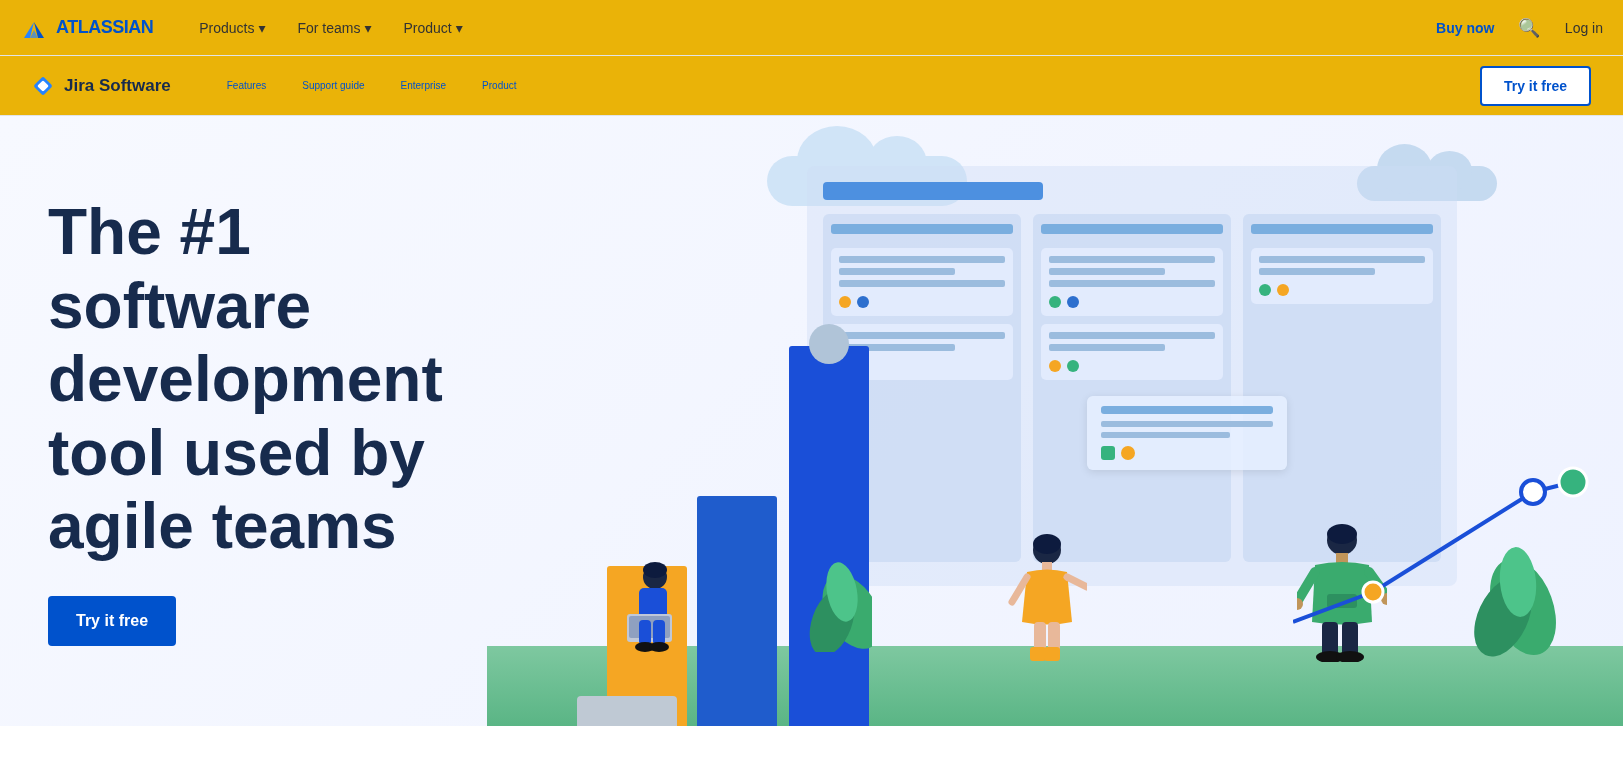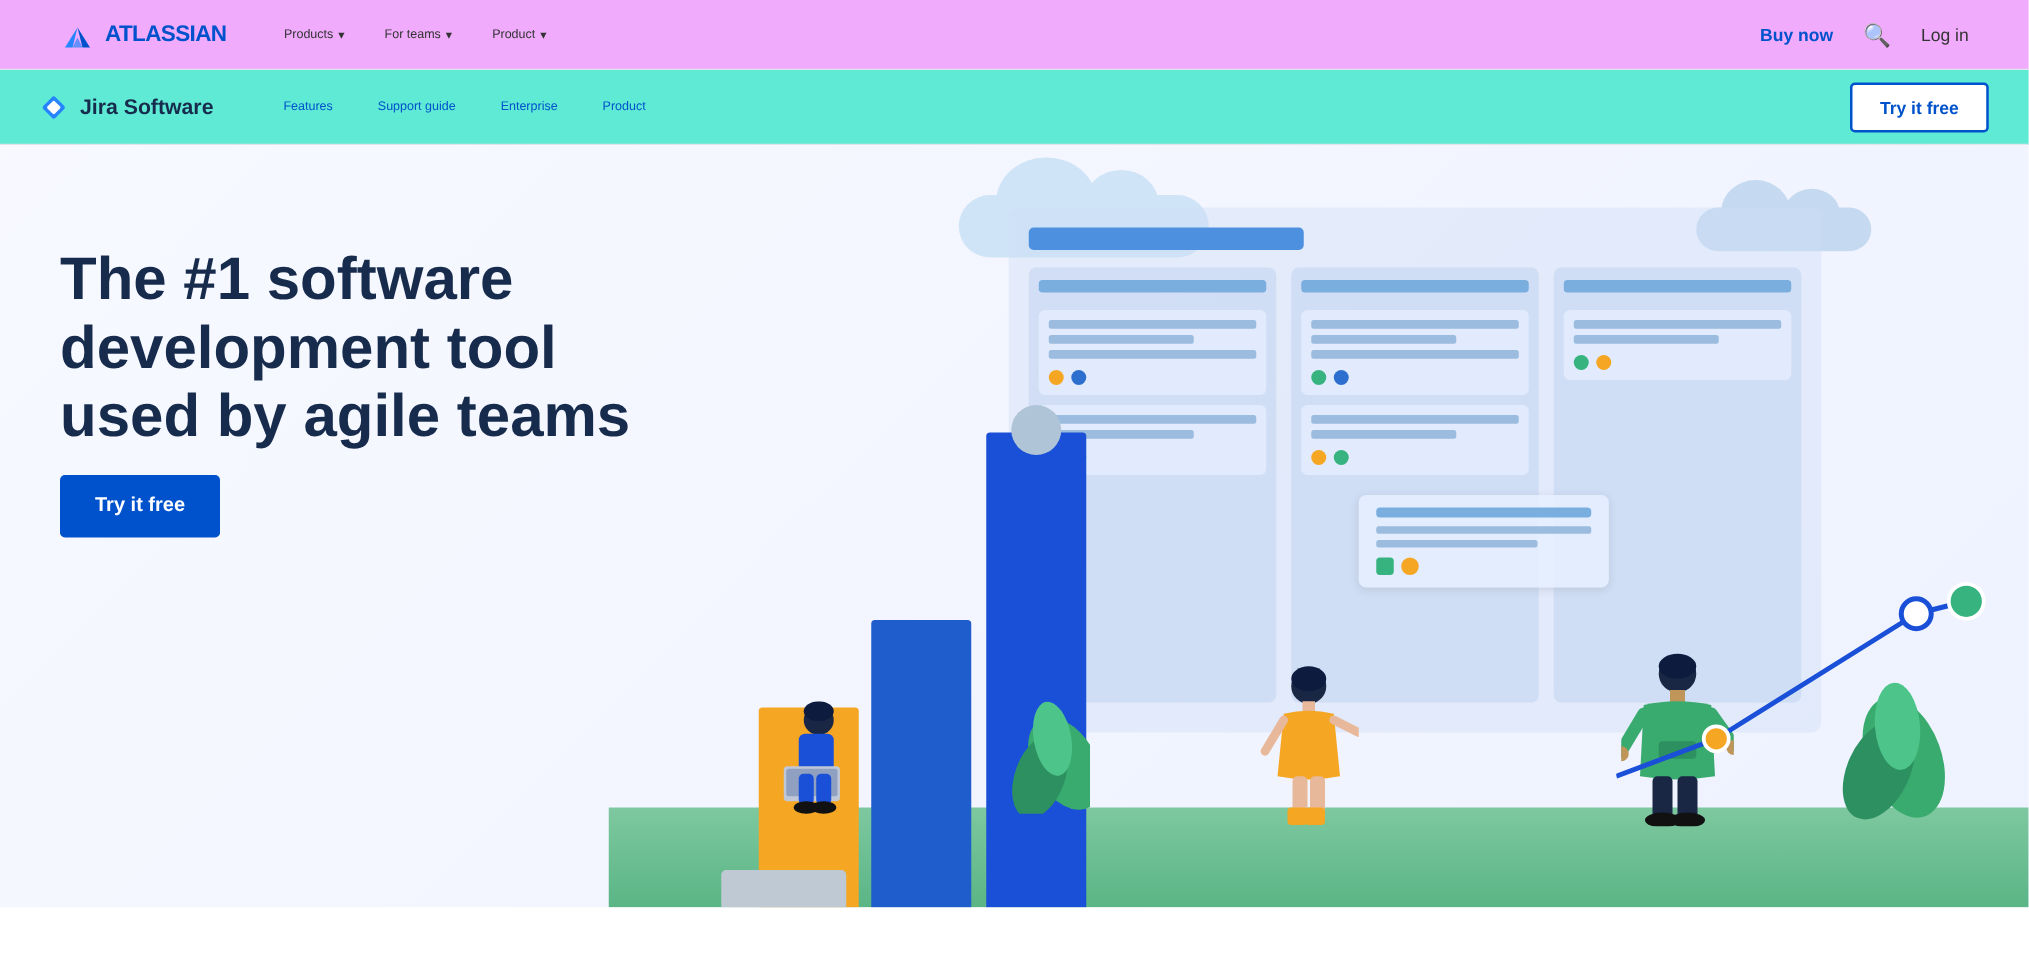--- a/index.html
+++ b/index.html
@@ -2,23 +2,23 @@
 <html><head>
   <meta charset="utf-8">
   <style>
     * { margin: 0; padding: 0; box-sizing: border-box; }
     body { font-family: -apple-system, BlinkMacSystemFont, 'Segoe UI', Arial, sans-serif; background: #fff; overflow-x: hidden; }
 
     
     .top-nav {
       display: flex;
       align-items: center;
-      padding: 0 48px;
+      padding: 0 20px;
       height: 56px;
-      background: #f0abfc;
+      background: #eab308;
       border-bottom: 1px solid #e1e4e8;
     }
     .logo-area {
       display: flex;
       align-items: center;
       gap: 8px;
       margin-right: 32px;
       text-decoration: none;
     }
     .logo-text {
@@ -31,21 +31,21 @@
       display: flex;
       align-items: center;
       gap: 4px;
       flex: 1;
     }
     .nav-item {
       display: flex;
       align-items: center;
       gap: 4px;
       padding: 8px 14px;
-      font-size: 10px;
+      font-size: 14px;
       color: #333;
       cursor: pointer;
       border-radius: 4px;
       font-weight: 500;
       text-align: right;
     }
     .nav-right {
       display: flex;
       align-items: center;
       gap: 24px;
@@ -68,21 +68,21 @@
       font-weight: 400;
       cursor: pointer;
     }
 
     
     .product-nav {
       display: flex;
       align-items: center;
       padding: 0 32px;
       height: 60px;
-      background: #5eead4;
+      background: #eab308;
       border-bottom: 1px solid #e1e4e8;
     }
     .jira-logo-area {
       display: flex;
       align-items: center;
       gap: 10px;
       margin-right: 40px;
     }
     .jira-diamond {
       width: 22px;
@@ -128,25 +128,25 @@
       align-items: flex-start;
       padding-top: 60px;
     }
     .hero-text {
       position: relative;
       z-index: 10;
       padding: 20px 0 0 48px;
       max-width: 520px;
     }
     .hero-heading {
-      font-size: 48px;
+      font-size: 64px;
       font-weight: 800;
       color: #172b4d;
       line-height: 1.15;
-      margin-bottom: 18px;
+      margin-bottom: 32px;
     }
     .hero-cta {
       display: inline-block;
       padding: 16px 28px;
       background: #0052cc;
       color: #fff;
       font-size: 16px;
       font-weight: 700;
       border-radius: 4px;
       cursor: pointer;

